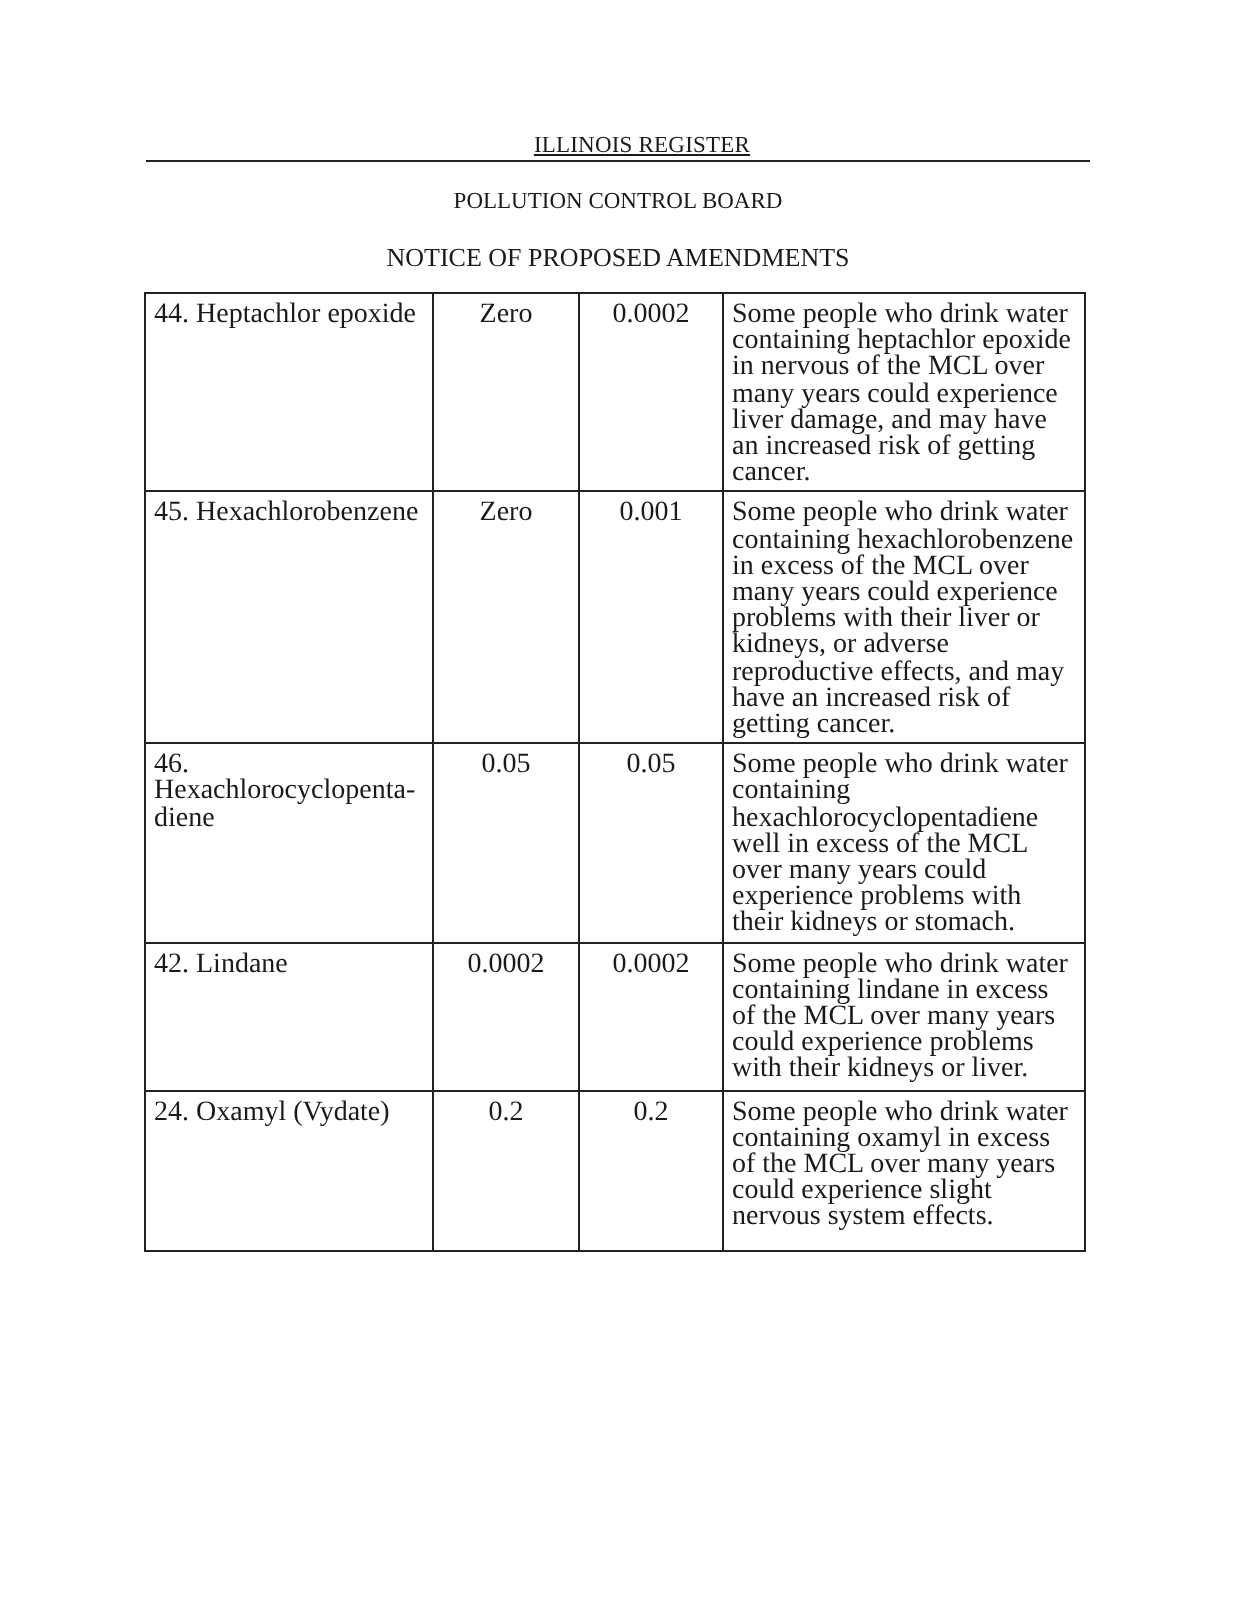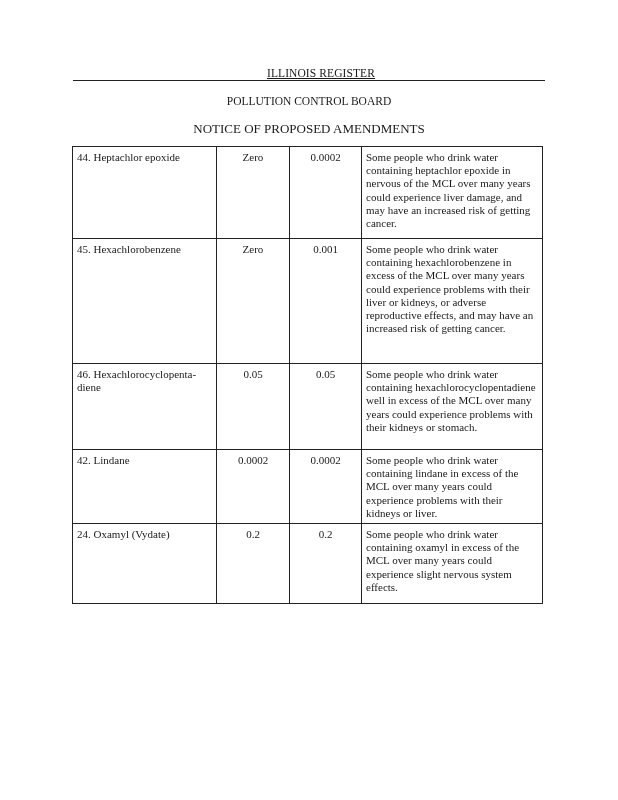--- a/index.html
+++ b/index.html
@@ -50,21 +50,21 @@
       text-align: center;
       font-size: 13px;
     }
     table.contaminants {
       position: absolute;
       top: 146px;
       left: 72px;
       width: 470px;
       border-collapse: collapse;
       table-layout: fixed;
-      font-size: 11px;
+      font-size: 14px;
       line-height: 13.2px;
     }
     table.contaminants td {
       border: 1.2px solid #222;
       vertical-align: top;
       padding: 4px 4px 2px 4px;
     }
     col.c-name { width: 144px; }
     col.c-mclg { width: 73px; }
     col.c-mcl { width: 72px; }

